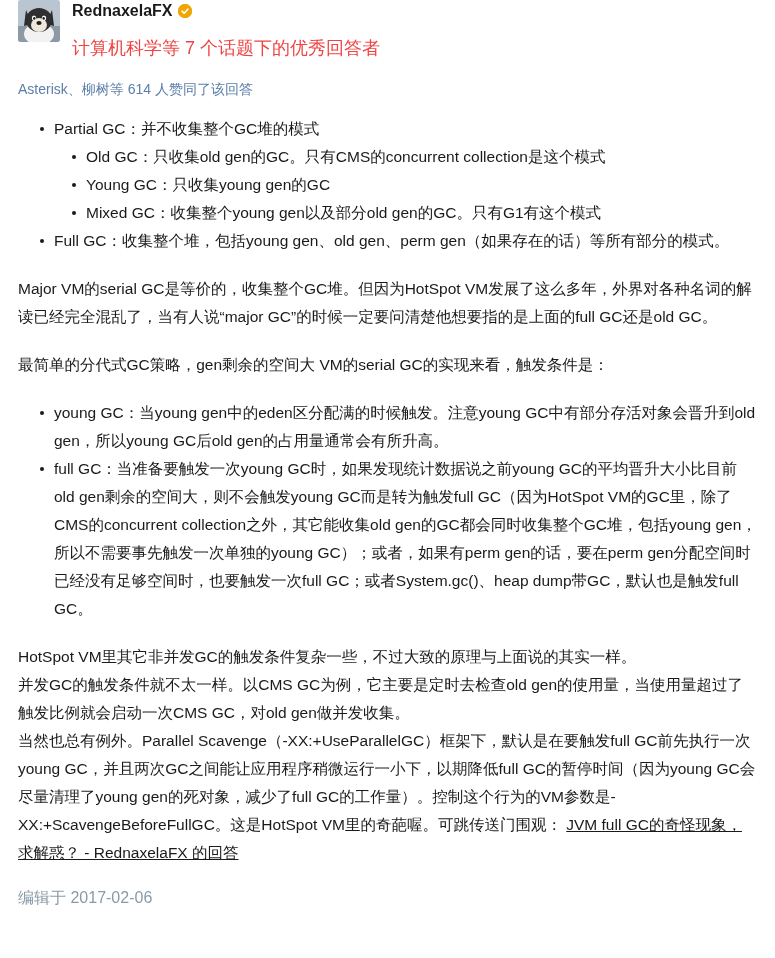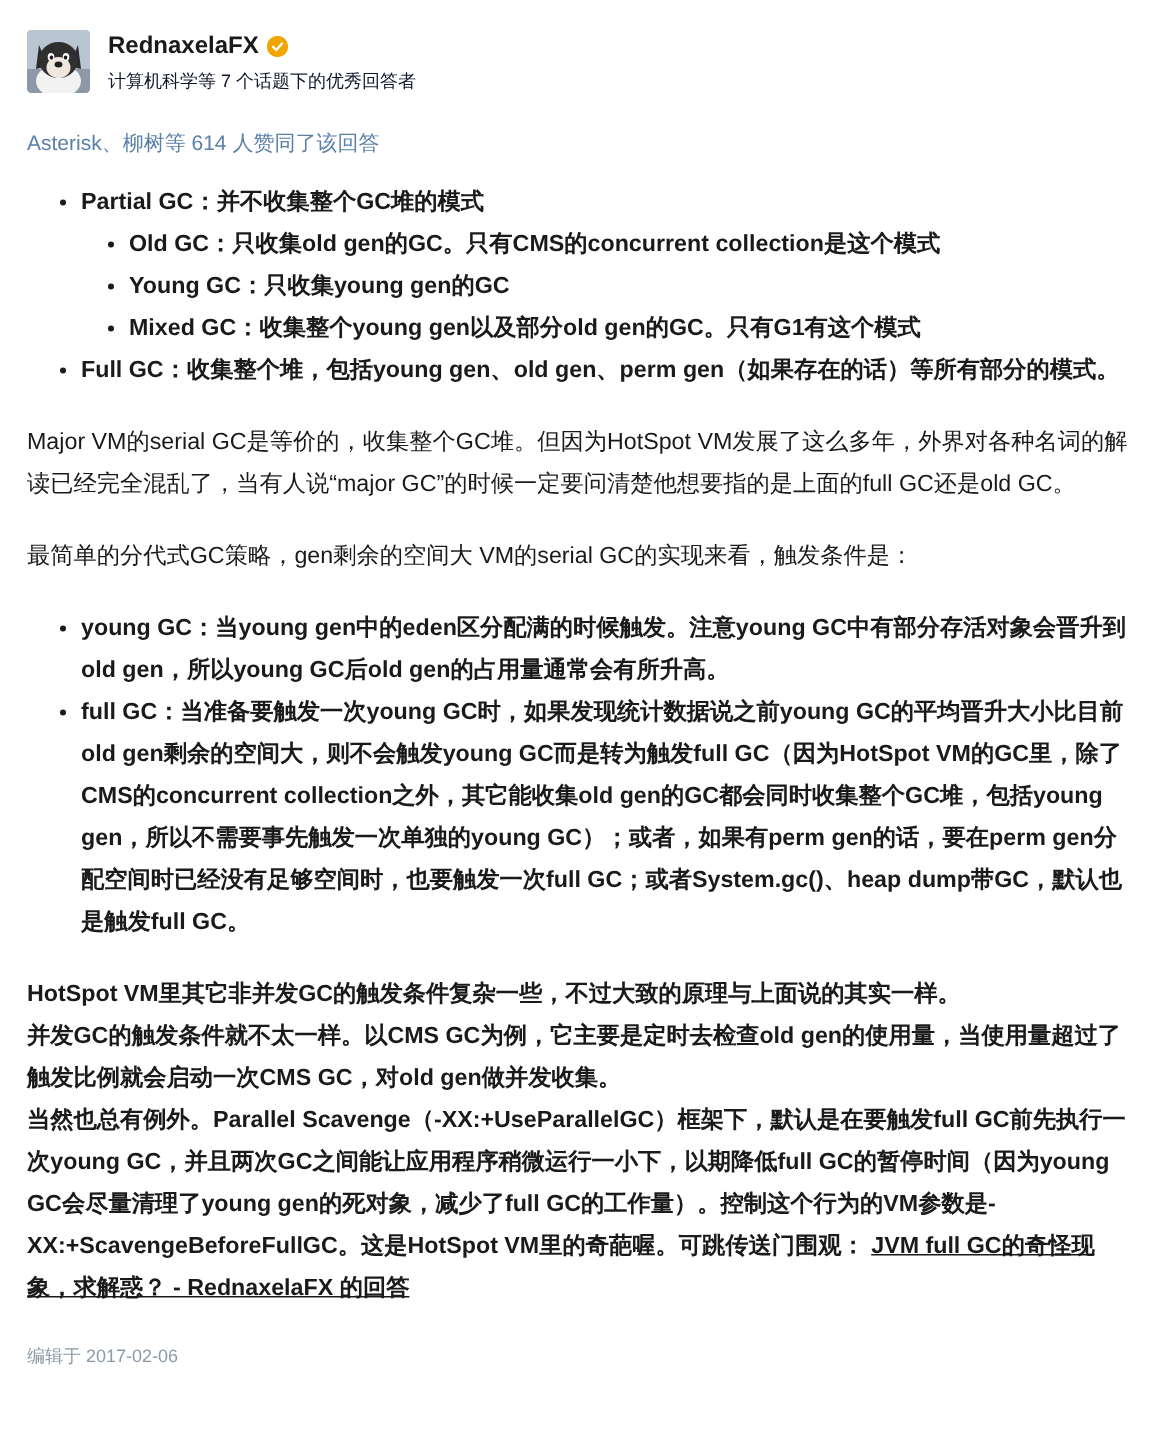--- a/index.html
+++ b/index.html
@@ -10,21 +10,21 @@
   body {
     width: 775px;
     min-height: 958px;
     font-family: "Liberation Sans", sans-serif;
     color: #1a1a1a;
     -webkit-font-smoothing: antialiased;
   }
   .page {
     width: 775px;
     box-sizing: border-box;
-    padding: 20px 18px 10px 18px;
+    padding: 0 18px 10px 18px;
     position: relative;
   }
 
   
   .author-row {
     display: flex;
     align-items: flex-start;
     gap: 12px;
     margin-bottom: 14px;
   }
@@ -60,24 +60,24 @@
     height: 14px;
     border-radius: 50%;
     background: #f0a500;
     display: inline-flex;
     align-items: center;
     justify-content: center;
     flex: 0 0 14px;
   }
   .verified-badge svg { display:block; }
   .author-sub {
-    font-size: 12px;
-    color: #0f172a;
+    font-size: 18px;
+    color: #ef4444;
     line-height: 22px;
-    margin-top: 2px;
+    margin-top: 16px;
   }
 
   
   .voters {
     font-size: 14px;
     color: #5a7fa8;
     margin: 20px 0 16px 0;
     line-height: 20px;
   }
 
@@ -87,21 +87,20 @@
     line-height: 28px;
     color: #1a1a1a;
   }
   .content p {
     margin: 0 0 20px 0;
   }
   ul.bullets {
     margin: 0 0 20px 0;
     padding-left: 22px;
     list-style: none;
-    font-weight: bold;
   }
   ul.bullets > li {
     position: relative;
     padding-left: 14px;
     margin: 0;
   }
   ul.bullets > li::before {
     content: "";
     position: absolute;
     left: 0;
@@ -109,32 +108,32 @@
     width: 4px;
     height: 4px;
     border-radius: 50%;
     background: #1a1a1a;
   }
   ul.bullets ul.bullets {
     margin: 0;
     padding-left: 18px;
   }
 
-  .para-group p { margin-bottom: 0; font-weight: bold; }
+  .para-group p { margin-bottom: 0; }
 
   .inline-link {
     color: #1a1a1a;
     text-decoration: underline;
     cursor: pointer;
   }
 
   
   .footer {
     margin-top: 22px;
-    font-size: 12px;
+    font-size: 16px;
     color: #8a9aa8;
     line-height: 18px;
   }
 
   
   .edge-line {
     position: absolute;
     top: 0;
     right: 0;
     width: 1px;

